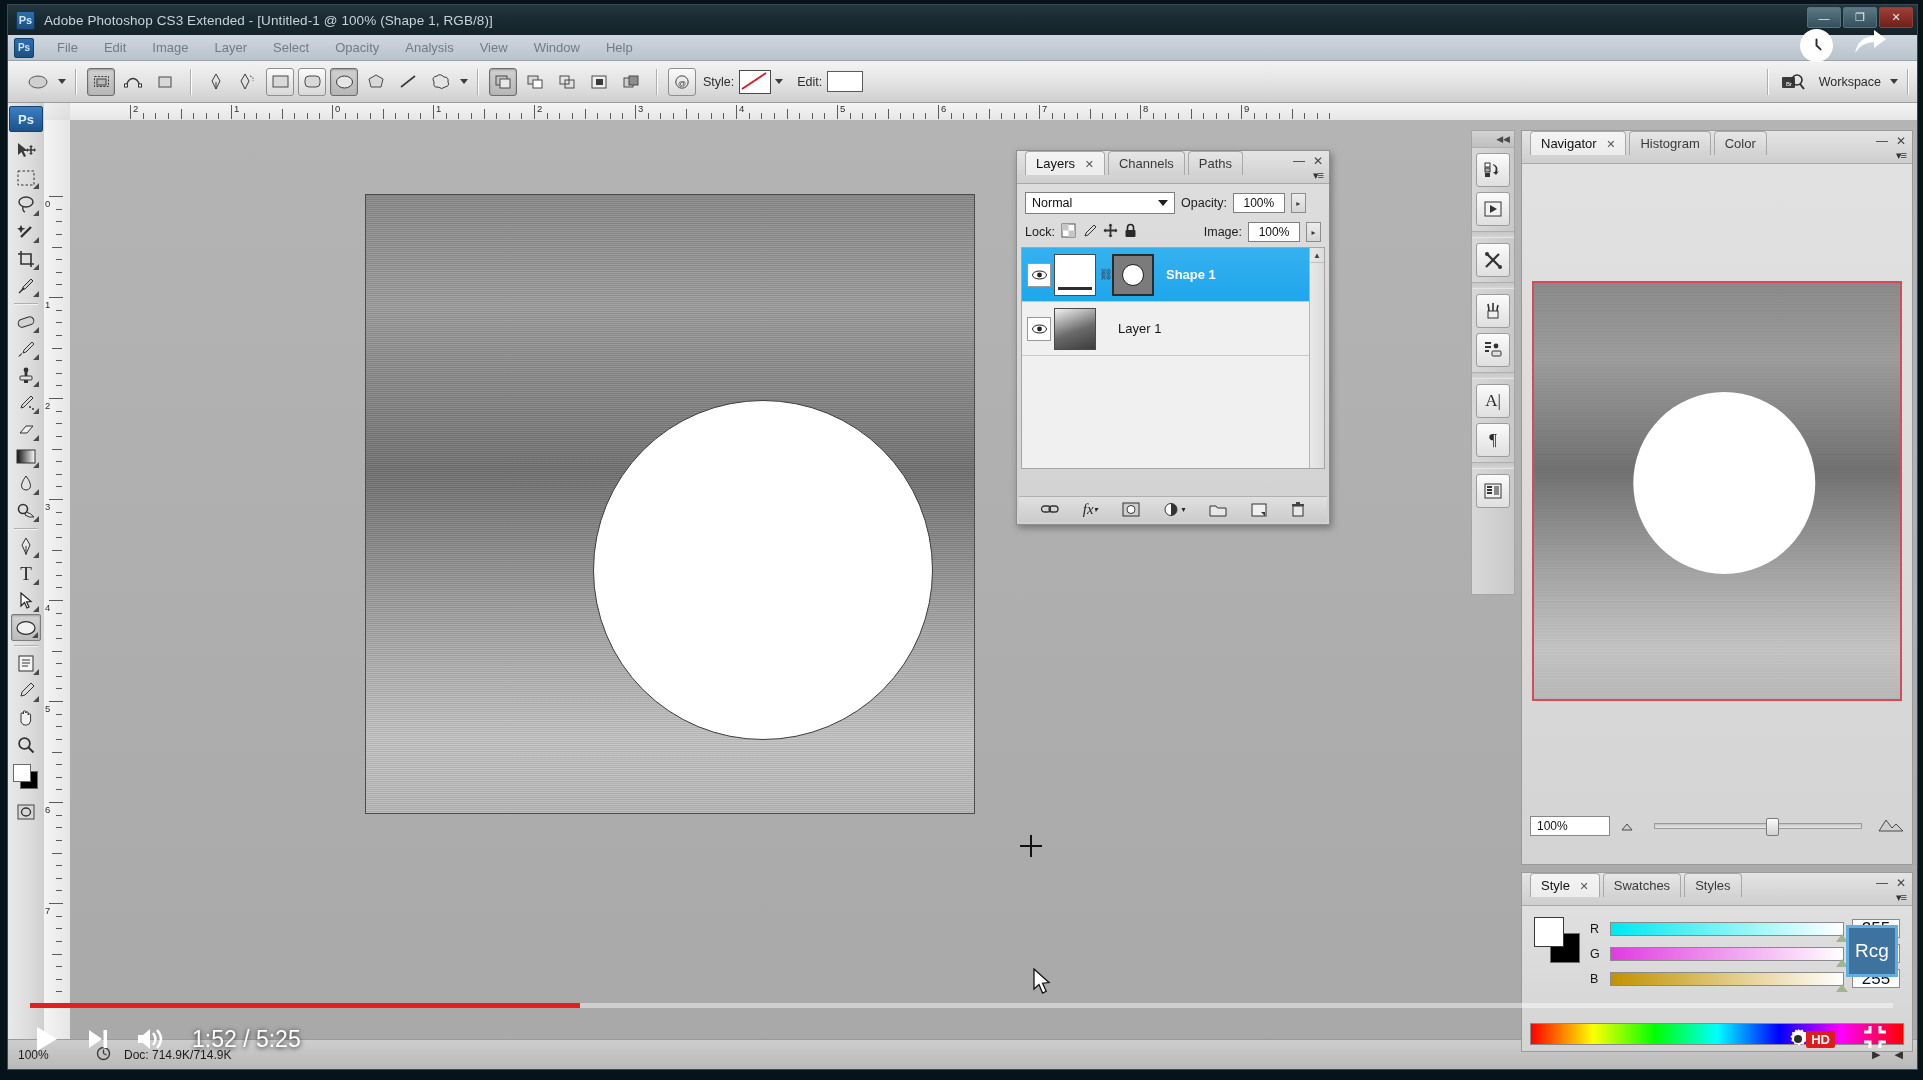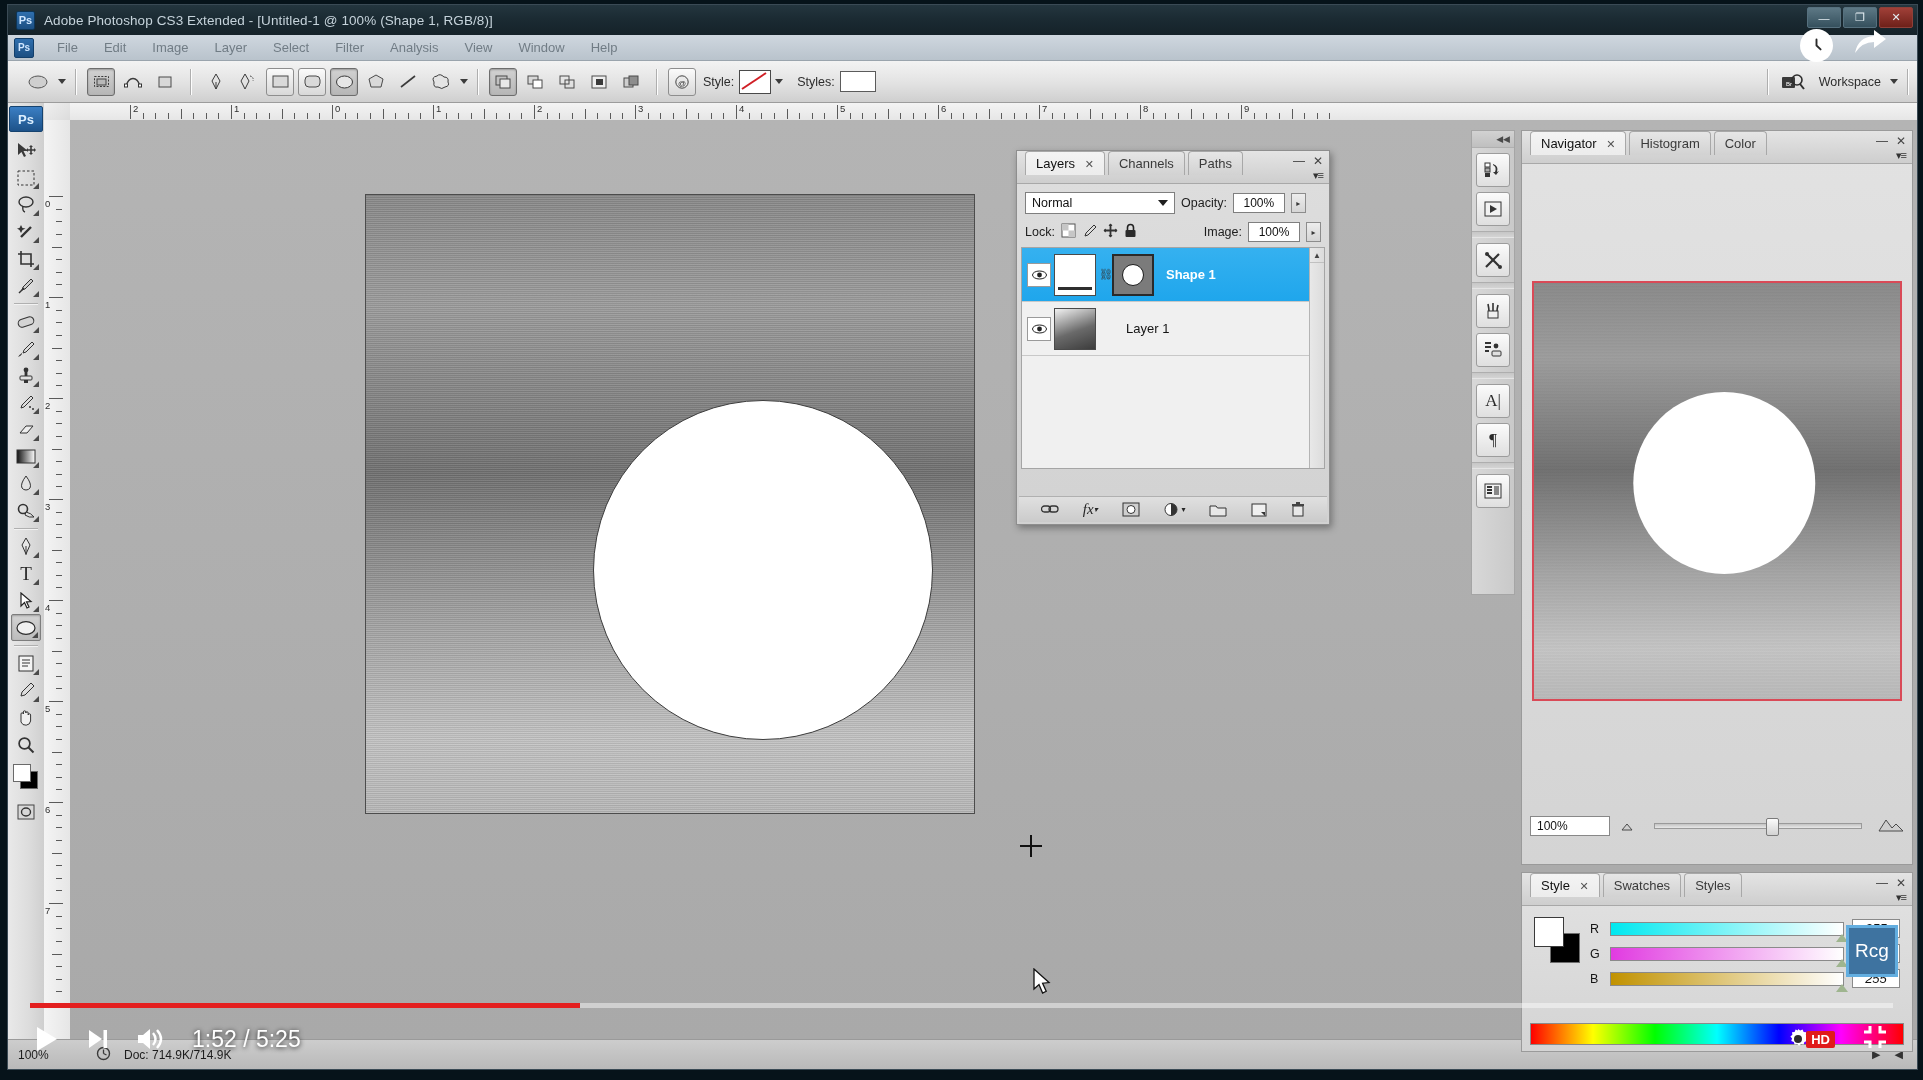--- a/index.html
+++ b/index.html
@@ -190,22 +190,22 @@
   .color-swatches .s-bg{position:absolute;left:16px;top:16px;width:28px;height:28px;background:#000;border:1px solid #6e6e6e;}
   .color-swatches .s-fg{position:absolute;left:0;top:0;width:28px;height:28px;background:#fff;border:1px solid #3a3a3a;}
   .ch-row{display:flex;align-items:center;margin-left:56px;margin-bottom:6px;gap:8px;}
   .ch-lbl{width:12px;font-size:12.5px;color:#151515;}
   .ch-bar{flex:1;height:12px;border:1px solid #8a8a8a;position:relative;}
   .ch-bar.r{background:linear-gradient(90deg,#00e8ef,#ffffff);}
   .ch-bar.g{background:linear-gradient(90deg,#e13be1,#ffffff);}
   .ch-bar.b{background:linear-gradient(90deg,#c19200,#ffffff);}
   .ch-knob{position:absolute;right:-5px;top:11px;width:0;height:0;border-left:6px solid transparent;
     border-right:6px solid transparent;border-bottom:8px solid #9fb58f;}
-  .ch-val{width:48px;height:19px;background:#fff;border:1px solid #8a8a8a;font-size:13px;color:#111;
-    display:flex;align-items:center;justify-content:center;box-sizing:border-box;font-style:italic;}
+  .ch-val{width:48px;height:19px;background:#fff;border:1px solid #8a8a8a;font-size:17px;color:#111;
+    display:flex;align-items:center;justify-content:center;box-sizing:border-box;}
   #color-ramp{position:absolute;left:8px;right:8px;bottom:6px;height:20px;border:1px solid #8a8a8a;
     background:linear-gradient(90deg,#ff0000,#ffff00,#00ff00,#00ffff,#0000ff,#ff00ff,#ff0000);}
   #rcg-badge{position:absolute;right:14px;top:52px;width:46px;height:46px;
     background:#3e73a0;border:3px solid #63aee0;display:flex;align-items:center;justify-content:center;
     color:#fff;font-size:19px;}
 
   
   #ps-status{position:absolute;left:0;right:0;bottom:0;height:30px;
     background:linear-gradient(180deg,#cdcdcd,#b9b9b9);border-top:1px solid #9a9a9a;
     display:flex;align-items:center;font-size:12px;color:#1c1c1c;box-sizing:border-box;}
@@ -249,21 +249,21 @@
       </div>
     </div>
 
     <div id="ps-menubar">
       <div class="ps-mini">Ps</div>
       <div class="menu-item">File</div>
       <div class="menu-item">Edit</div>
       <div class="menu-item">Image</div>
       <div class="menu-item">Layer</div>
       <div class="menu-item">Select</div>
-      <div class="menu-item">Filter</div>
+      <div class="menu-item">Opacity</div>
       <div class="menu-item">Analysis</div>
       <div class="menu-item">View</div>
       <div class="menu-item">Window</div>
       <div class="menu-item">Help</div>
     </div>
 
     <div id="ps-optionsbar">
       <div style="width:14px"></div>
       <div class="opt-btn">
         <svg width="20" height="14" viewBox="0 0 20 14">
@@ -376,21 +376,21 @@
             <text x="8" y="11.5" font-size="8" text-anchor="middle" fill="#333">@</text>
           </svg>
       </div>
       <div class="opt-label">Style:</div>
       <div style="width:30px;height:22px;border:1px solid #4a4a4a;background:#fff;position:relative;">
         <svg width="28" height="20" viewBox="0 0 28 20" style="position:absolute;left:0;top:0;">
             <line x1="2" y1="18" x2="26" y2="2" stroke="#d01f26" stroke-width="2"></line>
           </svg>
       </div>
       <div class="caret"></div>
-      <div class="opt-label" style="margin-left:14px;">Styles:</div>
+      <div class="opt-label" style="margin-left:14px;">Edit:</div>
       <div class="swatch-box"></div>
 
       <div style="margin-left:auto;display:flex;align-items:center;">
         <div class="opt-sep"></div>
         <div class="opt-btn">
           <svg width="24" height="18" viewBox="0 0 24 18">
               <rect x="1" y="4" width="13" height="11" fill="#3a3a3a" rx="1"></rect>
               <text x="5" y="13" font-size="6" fill="#fff">Br</text>
               <circle cx="16" cy="7" r="5" fill="none" stroke="#2e2e2e" stroke-width="1.6"></circle>
               <line x1="19" y1="11" x2="23" y2="16" stroke="#2e2e2e" stroke-width="2"></line>
@@ -838,21 +838,21 @@
         <div class="layer-item">
           <div class="eye-cell">
             <div class="eye-box">
               <svg width="15" height="10" viewBox="0 0 15 10">
                   <ellipse cx="7.5" cy="5" rx="7" ry="4" fill="#fff" stroke="#222"></ellipse>
                   <circle cx="7.5" cy="5" r="2.4" fill="#222"></circle>
                 </svg>
             </div>
           </div>
           <div class="thumb grad"></div>
-          <div class="layer-name" style="margin-left:30px;">Layer 1</div>
+          <div class="layer-name" style="margin-left:22px;">Layer 1</div>
         </div>
         <div id="layer-scroll">
           <div class="sc-arrow">▲</div>
         </div>
       </div>
 
       <div class="panel-foot">
         <div class="foot-ico">
             <svg width="18" height="11" viewBox="0 0 18 11">
               <rect x="0.5" y="2" width="9" height="6" rx="3" fill="none" stroke="#333" stroke-width="1.3"></rect>

